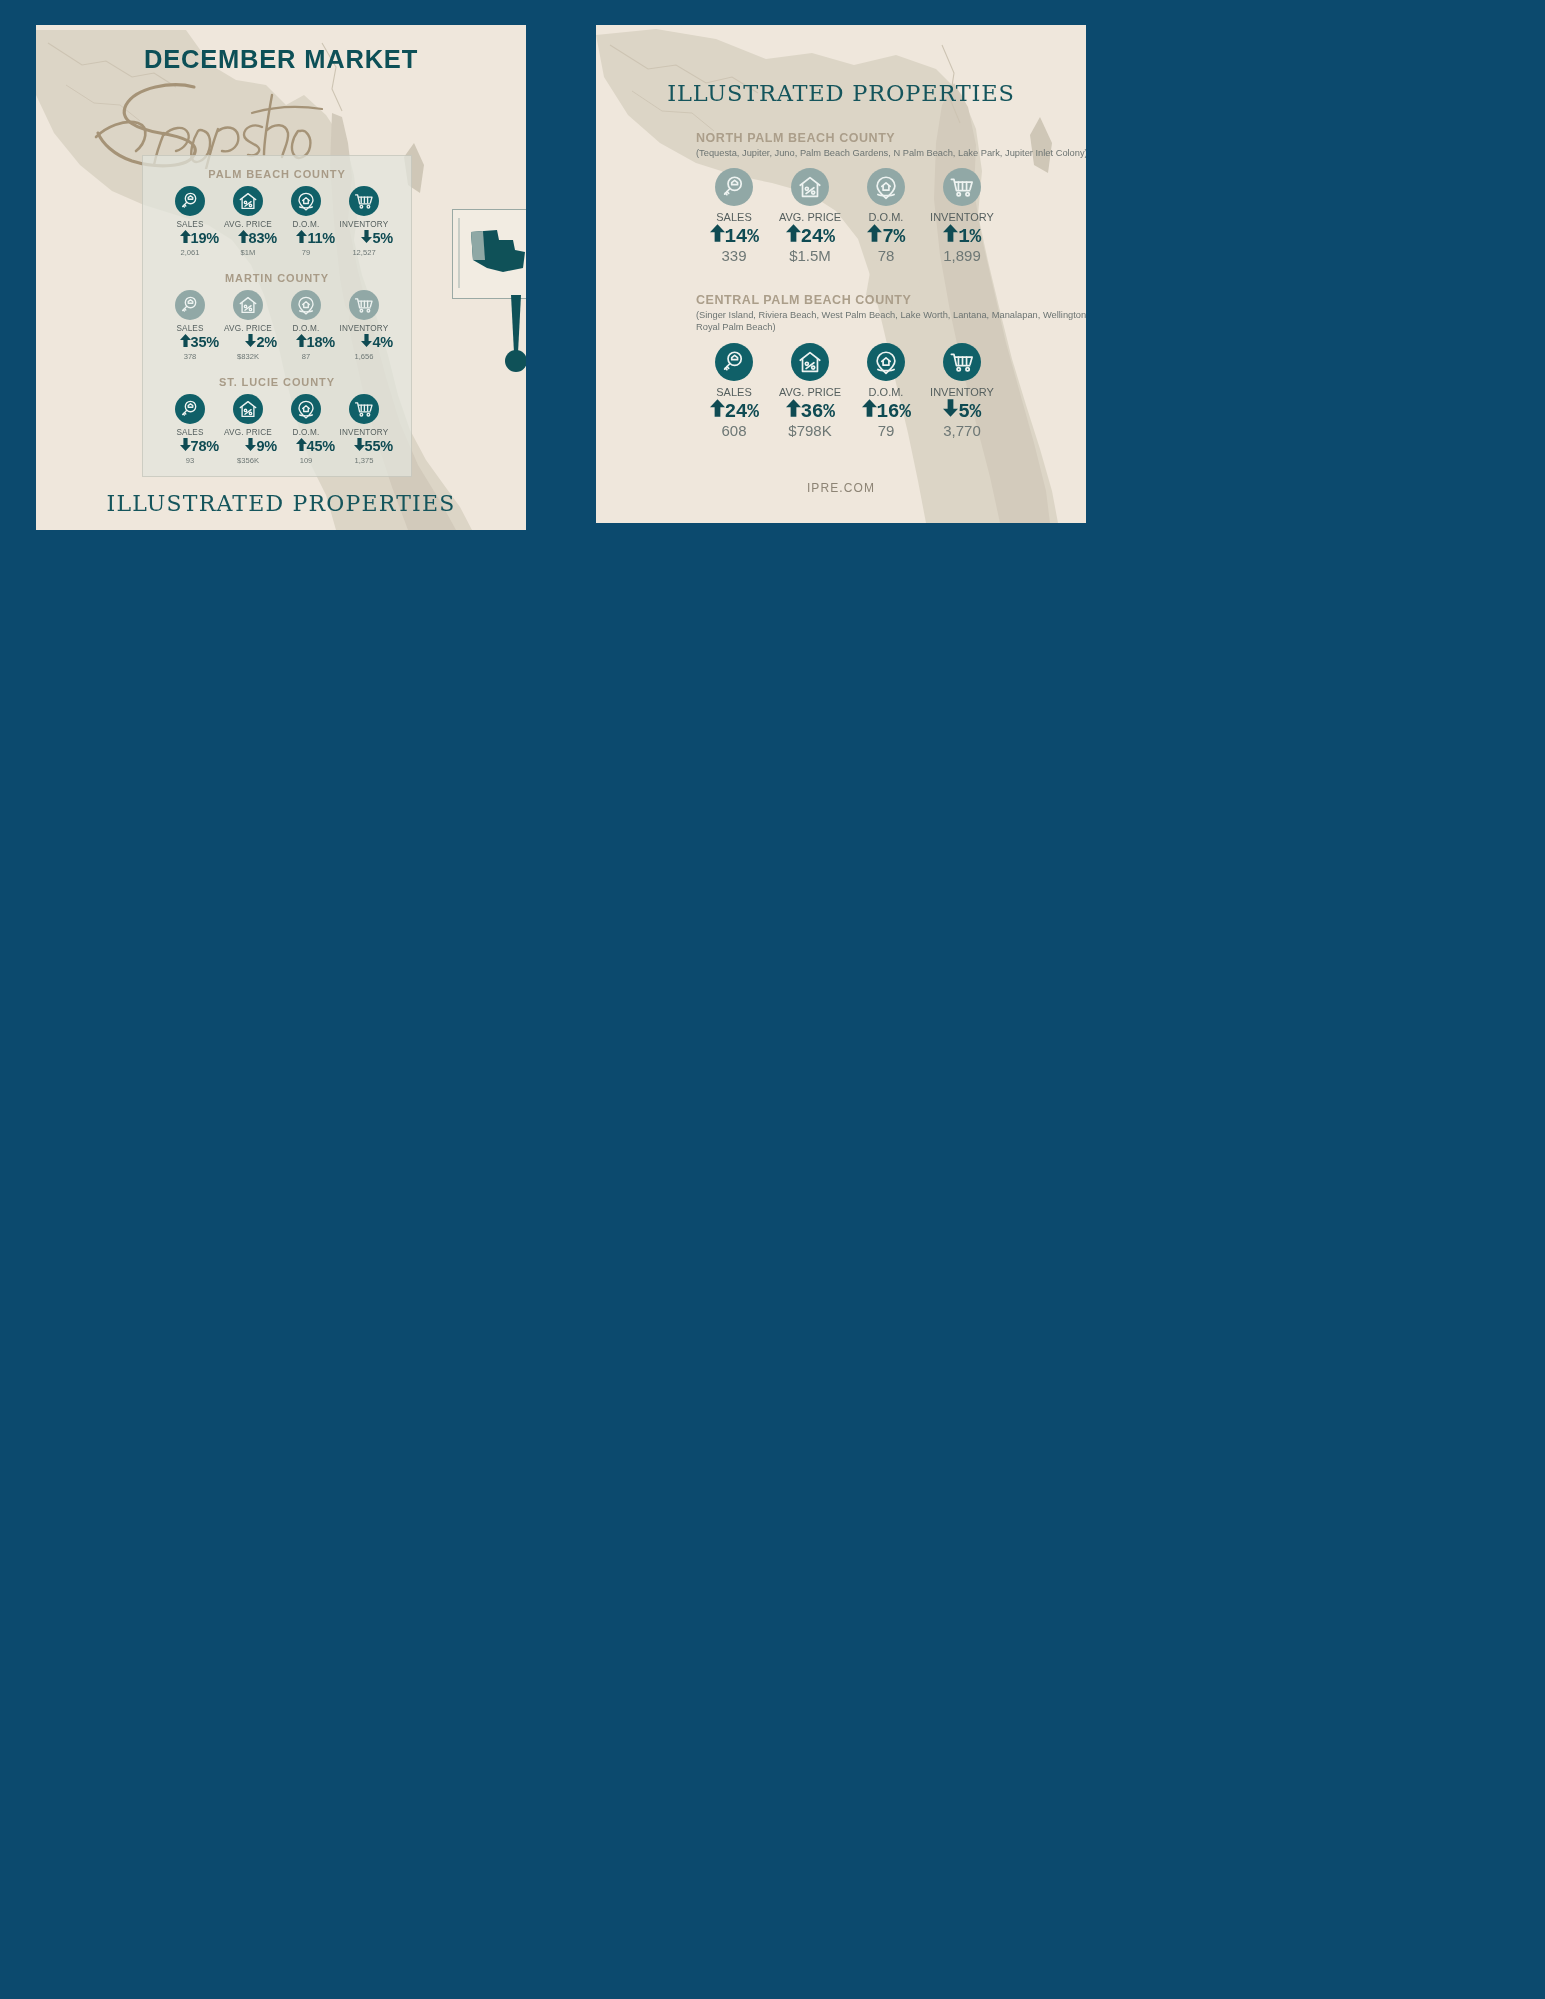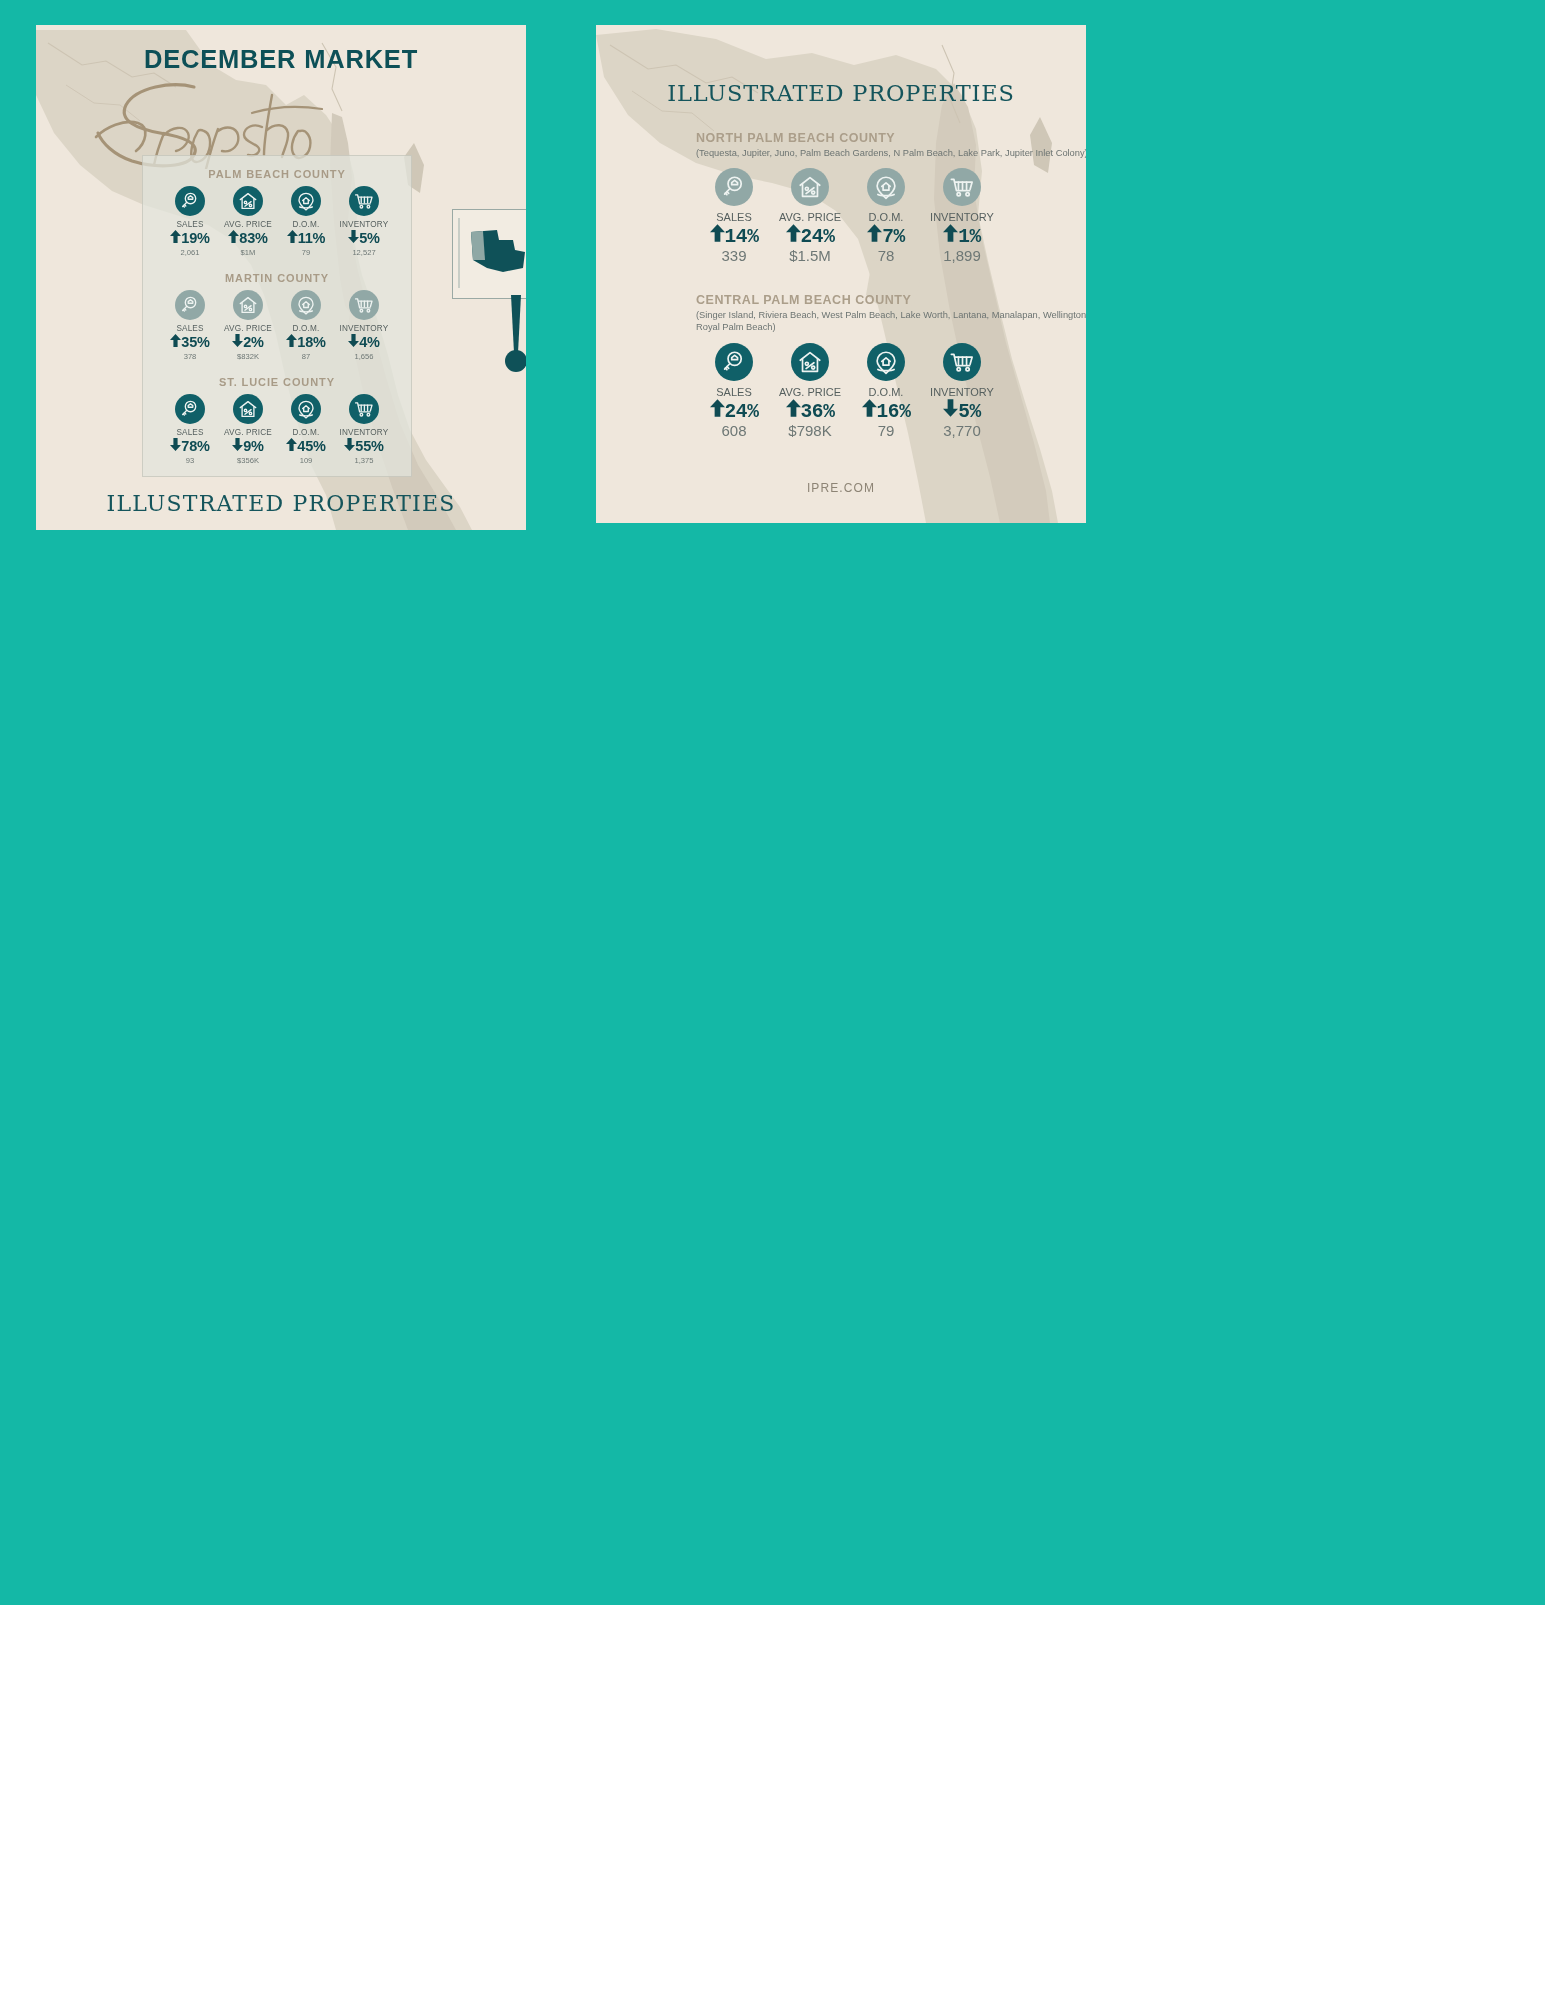--- a/index.html
+++ b/index.html
@@ -1,17 +1,17 @@
 <!DOCTYPE html>
 <html><head>
 <meta charset="utf-8">
 <style>
   html,body{margin:0;padding:0;background:#ffffff;}
   body{width:1545px;height:1999px;font-family:"Liberation Sans",sans-serif;-webkit-font-smoothing:antialiased;}
-  .stage{position:relative;width:1545px;height:1605px;background:#14b8a6;overflow:hidden;}
+  .stage{position:relative;width:1545px;height:1999px;background:#0c4a6e;overflow:hidden;}
 
   
   .card{position:absolute;overflow:hidden;background:#efe7dc;}
   #card-left{left:36px;top:25px;width:490px;height:505px;}
   #card-right{left:596px;top:25px;width:490px;height:498px;}
 
   .mapbg{position:absolute;inset:0;overflow:hidden;}
   .mapbg svg{position:absolute;display:block;}
 
   
@@ -42,21 +42,21 @@
   }
   .metric-row{display:flex;justify-content:center;margin-top:6px;}
   .metric{width:58px;text-align:center;}
 
   .mi{width:30px;height:30px;border-radius:50%;margin:0 auto 3px;display:block;}
   .mi.dark{background:#106068;}
   .mi.muted{background:#91a8a6;}
   .mi svg{display:block;width:30px;height:30px;}
 
   .m-label{font-size:8.2px;color:#555f5e;letter-spacing:.15px;line-height:11px;white-space:nowrap;}
-  .m-value{font-size:14.5px;font-weight:bold;color:#0f4b53;line-height:17px;letter-spacing:-.2px;white-space:nowrap;}
+  .m-value{font-size:14.5px;font-weight:bold;color:#0f4b53;line-height:17px;letter-spacing:-.2px;white-space:nowrap;text-align:right;}
   .m-value .arw{font-size:13px;}
   .m-sub{font-size:7.6px;color:#6d7775;line-height:11px;}
 
   
   .inset{
     position:absolute;left:416px;top:184px;width:90px;height:88px;
     background:rgba(244,240,232,.55);border:1px solid #9aa9a4;
   }
   .inset svg{display:block;}
 

